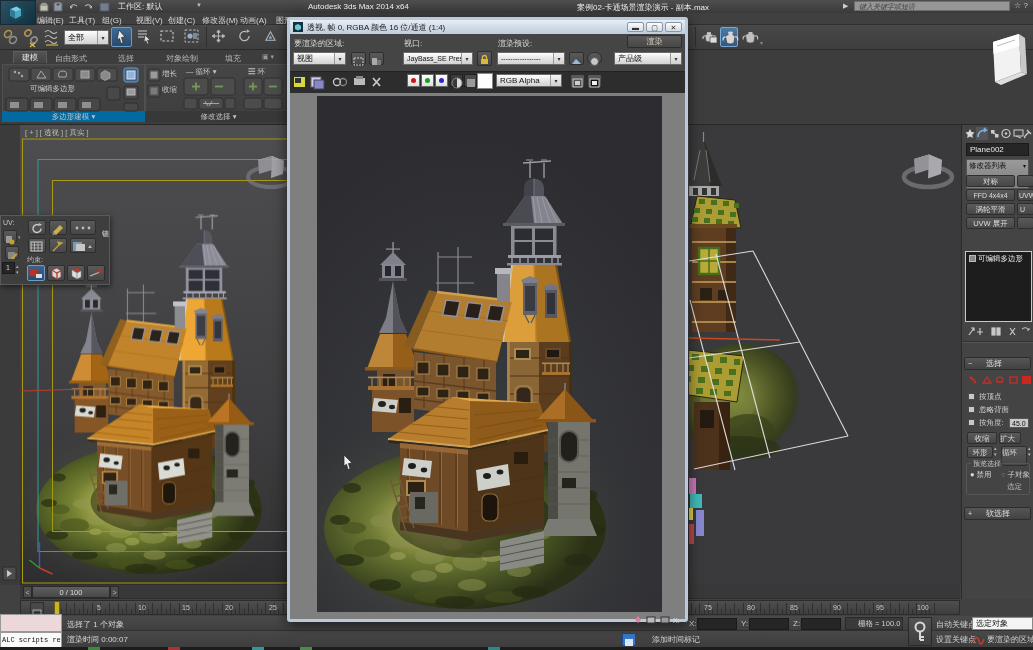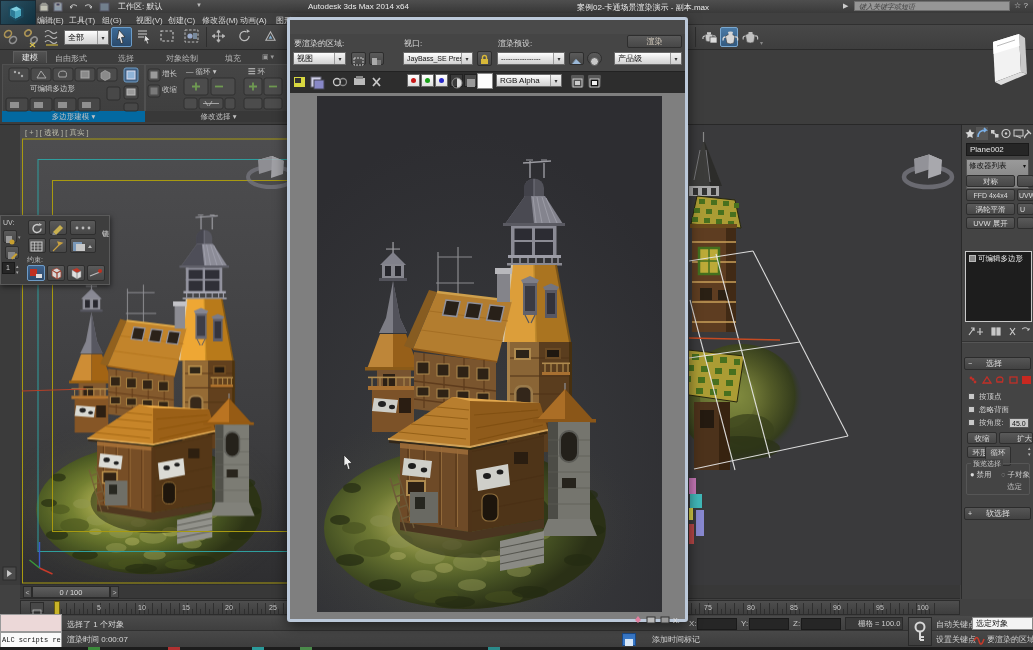--- a/index.html
+++ b/index.html
@@ -831,36 +831,46 @@
     </g>
   </svg>
   <div class="chk" style="left:6px;top:268px"></div>
     <div class="txt" style="left:17px;top:267px;font-size:7.5px;color:#d2d2d2">按顶点</div>
   <div class="chk" style="left:6px;top:281px"></div>
     <div class="txt" style="left:17px;top:280px;font-size:7.5px;color:#d2d2d2">忽略背面</div>
   <div class="chk" style="left:6px;top:294px"></div>
     <div class="txt" style="left:17px;top:293px;font-size:7.5px;color:#d2d2d2">按角度:</div>
   <div class="abs" style="left:47px;top:293px;width:20px;height:10px;background:#c8c8c8;border:1px solid #555;color:#111;font-size:7px;line-height:9px;padding-left:2px">45.0</div>
   <div class="btn" style="left:5px;top:307px;width:30px;height:12px;color:#d8d8d8;font-size:7.5px;text-align:center;line-height:11px">收缩</div>
-  <div class="btn" style="left:37px;top:307px;width:34px;height:12px;color:#d8d8d8;font-size:7.5px;text-align:right;line-height:11px">扩大</div>
+  <div class="btn" style="left:37px;top:307px;width:22px;height:12px;color:#d8d8d8;font-size:7.5px;text-align:left;line-height:11px">扩大</div>
   <div class="btn" style="left:5px;top:321px;width:26px;height:12px;color:#d8d8d8;font-size:7.5px;text-align:center;line-height:11px">环形</div>
   <div class="txt" style="left:32px;top:320px;font-size:5px;color:#bbb">▴<br>▾</div>
-  <div class="btn" style="left:23px;top:321px;width:26px;height:20px;color:#d8d8d8;font-size:7.5px;text-align:center;line-height:11px">循环</div>
+  <div class="btn" style="left:39px;top:321px;width:26px;height:20px;color:#d8d8d8;font-size:7.5px;text-align:left;line-height:11px">循环</div>
   <div class="txt" style="left:66px;top:320px;font-size:5px;color:#bbb">▴<br>▾</div>
   <div class="abs" style="left:4px;top:338px;width:64px;height:32px;border:1px solid #565656;border-radius:2px">
     <div class="txt" style="left:4px;top:-5px;font-size:7px;background:#444;padding:0 2px;color:#c8c8c8">预览选择</div>
     <div class="txt" style="left:3px;top:6px;font-size:7.5px;color:#d2d2d2"><span style="color:#ddd">●</span> 禁用</div>
     <div class="txt" style="left:34px;top:6px;font-size:7.5px;color:#d2d2d2"><span style="color:#888">○</span> 子对象</div>
     <div class="txt" style="left:40px;top:18px;font-size:7.5px;color:#b8b8b8">选定</div>
   </div>
   <div class="rolhdr" style="top:382px"><span style="margin-left:3px;font-size:7px">+</span><span style="margin-left:14px">软选择</span></div>
 </div>
 
 <div class="abs" id="rwin" style="left:287px;top:17px;width:401px;height:605px;background:#4a4a4a;border:3px solid #bcc9da;border-radius:3px;box-shadow:0 3px 14px rgba(0,0,0,.6)">
 
+  <div class="abs" style="left:0;top:0;width:395px;height:14px;background:linear-gradient(#e6edf5,#bfccdc)">
+    <svg class="abs" style="left:3px;top:2px" width="10" height="10" viewBox="0 0 10 10">
+        <rect width="10" height="10" fill="#123240"></rect>
+        <path d="M2,3.5 L5,2 L8,3.7 L8,7 L5,8.6 L2,7 Z" fill="#6ec6da"></path>
+      </svg>
+    <div class="txt" style="left:17px;top:2px;font-size:8px;color:#1c1c1c">透视, 帧 0, RGBA 颜色 16 位/通道 (1:4)</div>
+    <div class="abs" style="left:337px;top:2px;width:17px;height:10px;background:linear-gradient(#fdfdfd,#d4dce8);border:1px solid #8a96a8;border-radius:2px;text-align:center;font-size:7px;line-height:9px;color:#333">▬</div>
+    <div class="abs" style="left:356px;top:2px;width:17px;height:10px;background:linear-gradient(#fdfdfd,#d4dce8);border:1px solid #8a96a8;border-radius:2px;text-align:center;font-size:7px;line-height:9px;color:#333">▢</div>
+    <div class="abs" style="left:375px;top:2px;width:17px;height:10px;background:linear-gradient(#fdfdfd,#d4dce8);border:1px solid #8a96a8;border-radius:2px;text-align:center;font-size:7px;line-height:9px;color:#333">✕</div>
+  </div>
 
   <div class="abs" style="left:0;top:14px;width:395px;height:59px;background:#454545">
     <div class="txt" style="left:4px;top:4px;font-size:8px;color:#dcdcdc">要渲染的区域:</div>
     <div class="combo" style="left:3px;top:18px;width:53px;height:13px;line-height:12px">视图<span class="ar" style="line-height:12px">▾</span></div>
     <div class="btn" style="left:61px;top:18px;width:15px;height:13px"><svg width="13" height="11">
           <rect x="2" y="2" width="9" height="7" fill="none" stroke="#ccc" stroke-dasharray="2 1"></rect>
         </svg></div>
     <div class="btn" style="left:79px;top:18px;width:15px;height:13px"><svg width="13" height="11">
           <rect x="2" y="2" width="5" height="7" fill="#aaa"></rect>
           <rect x="7" y="4" width="4" height="5" fill="#777"></rect>

